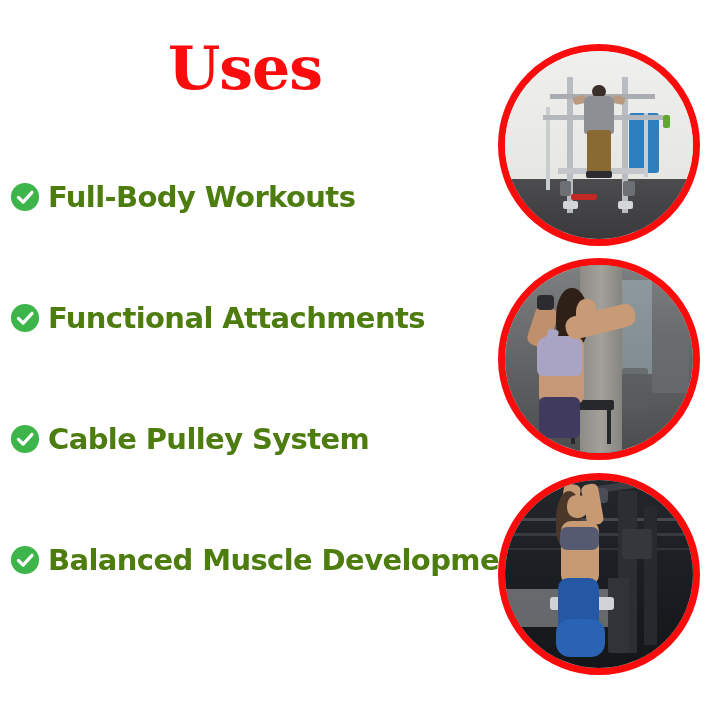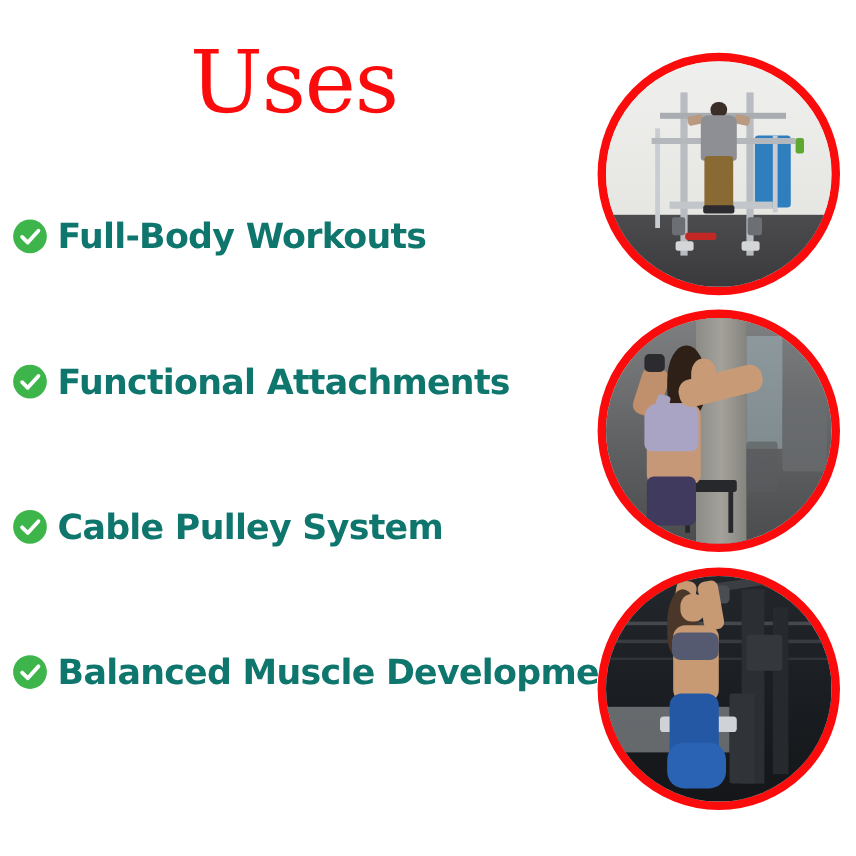--- a/index.html
+++ b/index.html
@@ -23,22 +23,22 @@
   }
 
   
   .title {
     position: absolute;
     left: 0;
     top: 22px;
     width: 490px;
     text-align: center;
     font-family: "DejaVu Serif", "Liberation Serif", serif;
-    font-weight: 400;
-    font-size: 72px;
+    font-weight: 700;
+    font-size: 60px;
     line-height: 92px;
     letter-spacing: -1px;
     color: #fb0c0c;
     white-space: nowrap;
   }
 
   
   .features {
     position: absolute;
     left: 10px;
@@ -63,21 +63,21 @@
     width: 30px;
     height: 30px;
   }
   .feature-label {
     margin-left: 8px;
     font-family: "DejaVu Sans", "Liberation Sans", sans-serif;
     font-weight: 700;
     font-size: 29px;
     line-height: 38px;
     letter-spacing: -0.6px;
-    color: #0f766e;
+    color: #4d7c0f;
     white-space: nowrap;
   }
 
   
   .photo {
     position: absolute;
     width: 202px;
     height: 202px;
     border-radius: 50%;
     border: 7px solid #fb0c0c;

